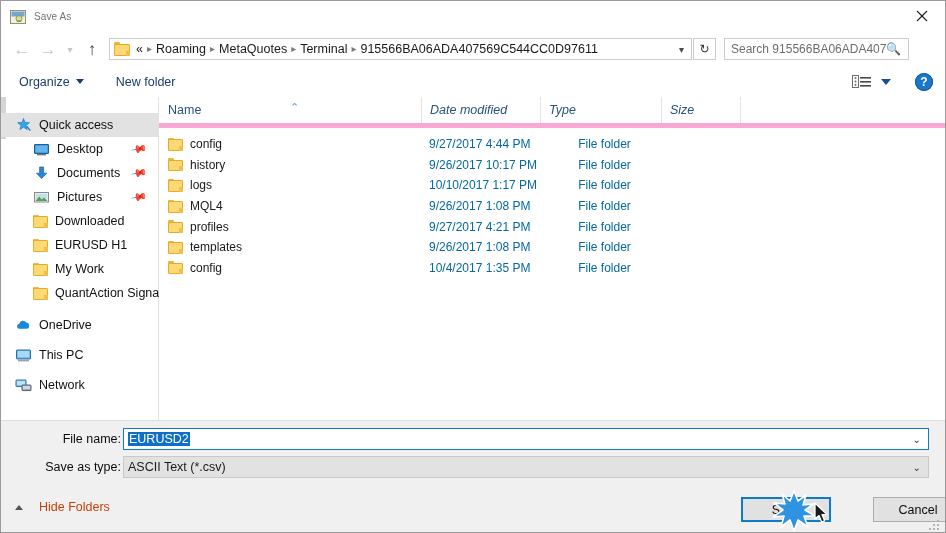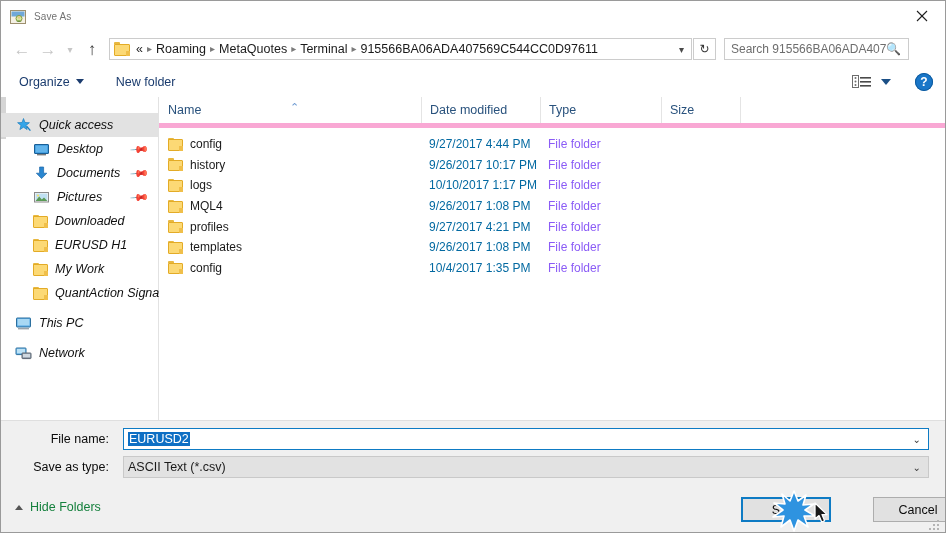--- a/index.html
+++ b/index.html
@@ -162,21 +162,20 @@
   #side-scroll-thumb {
     position: absolute; left: 0; top: 0;
     width: 5px; height: 42px; background: #d5d5d5;
   }
   .side-item {
     height: 24px;
     display: flex; align-items: center;
     font-size: 12.5px; color: #111111;
     padding-left: 10px; box-sizing: border-box;
     position: relative;
-    font-style: italic;
   }
   .side-item.selected { background: #e2e2e2; }
   .side-item.lvl0 { padding-left: 14px; }
   .side-item.lvl1 { padding-left: 32px; }
   .side-icon { width: 17px; height: 16px; margin-right: 7px; flex: none; position: relative; }
   .side-label { white-space: nowrap; }
   .pin {
     position: absolute; right: 12px; top: 6px;
     color: #999999; font-size: 11px;
     transform: rotate(35deg);
@@ -188,40 +187,40 @@
     height: 26px; position: relative;
     border-bottom: 5px solid #f9a8d4;
     display: flex; align-items: center;
   }
   .col {
     font-size: 12.5px; color: #29527d;
     box-sizing: border-box;
     height: 26px; line-height: 26px;
     position: relative;
   }
-  .col + .col { border-left: 1px solid #e4e4e4; }
+  .col + .col { border-left: 1px solid #e4e4e4; font-style: italic; }
   .col-name { width: 262px; padding-left: 9px; }
   .col-date { width: 119px; padding-left: 8px; }
   .col-type { width: 121px; padding-left: 8px; }
   .col-size { width: 80px; padding-left: 8px; border-right: 1px solid #e4e4e4; }
   #sort-caret {
     position: absolute; left: 131px; top: -3px;
     color: #6d9ad2; font-size: 11px;
   }
   .row {
     height: 20.6px;
     display: flex; align-items: center;
     font-size: 12px; color: #1a1a1a;
   }
   .cell-name {
     width: 262px; padding-left: 9px; box-sizing: border-box;
     display: flex; align-items: center; gap: 7px;
   }
   .cell-date { width: 119px; padding-left: 8px; box-sizing: border-box; color: #0369a1; }
-  .cell-type { width: 121px; padding-left: 8px; box-sizing: border-box; color: #8b5cf6; }
+  .cell-type { width: 121px; padding-left: 8px; box-sizing: border-box; color: #0369a1; text-align: center; }
   .cell-size { width: 80px; box-sizing: border-box; }
   .folder-ico { width: 15px; height: 13px; position: relative; flex: none; }
 
   
   .fi-tab {
     position: absolute; left: 0; top: 0;
     width: 6px; height: 2px;
     background: #e8b840; border-radius: 1px 1px 0 0;
   }
   .fi-body {
@@ -247,21 +246,21 @@
   }
   .form-row {
     position: absolute; left: 0;
     height: 22px; display: flex; align-items: center;
   }
   #row-filename { top: 7px; }
   #row-filetype { top: 35px; }
   .form-label {
     width: 122px; text-align: right;
     font-size: 12.5px; color: #0b0b0b;
-    padding-right: 14px; box-sizing: border-box;
+    padding-right: 2px; box-sizing: border-box;
   }
   .form-field {
     width: 806px; height: 22px;
     box-sizing: border-box;
     display: flex; align-items: center;
     font-size: 12.5px;
   }
   #field-filename {
     background: #ffffff;
     border: 1px solid #0e7bc4;
@@ -283,22 +282,22 @@
   }
 
   
   #footer {
     position: absolute; top: 490px; left: 0;
     width: 944px; height: 42px;
     background: #f0f0f0;
   }
   #hide-folders {
     position: absolute; left: 14px; top: 9px;
-    display: flex; align-items: center; gap: 7px;
-    font-size: 12.5px; color: #15803d;
+    display: flex; align-items: center; gap: 16px;
+    font-size: 12.5px; color: #c2410c;
   }
   .caret-up {
     width: 0; height: 0;
     border-left: 4px solid transparent;
     border-right: 4px solid transparent;
     border-bottom: 5px solid #555555;
   }
   .dlg-btn {
     position: absolute; top: 6px;
     width: 90px; height: 25px;
@@ -504,20 +503,28 @@
 
       <div class="side-item lvl1">
         <span class="side-icon folder-ico" style="height:13px">
           <span class="fi-tab"></span>
             <span class="fi-body"></span>
             <span class="fi-fold"></span>
         </span>
         <span class="side-label">QuantAction Signal</span>
       </div>
 
+      <div class="side-item lvl0" style="margin-top:8px">
+        <span class="side-icon">
+          <svg width="17" height="16" viewBox="0 0 17 16">
+            <path d="M4 11.8 a2.6 2.6 0 0 1 0.3-5.1 a3.7 3.7 0 0 1 6.8-1.2 a2.9 2.9 0 0 1 2.9 3 a2.6 2.6 0 0 1 -2.2 3.3 z" fill="#1a88d8"></path>
+          </svg>
+        </span>
+        <span class="side-label">OneDrive</span>
+      </div>
 
       <div class="side-item lvl0" style="margin-top:6px">
         <span class="side-icon">
           <svg width="17" height="16" viewBox="0 0 17 16">
             <rect x="1.5" y="3" width="14" height="9" rx="0.6" fill="#5fb0e8" stroke="#2c6f9e"></rect>
             <rect x="2.6" y="4" width="11.8" height="6.4" fill="#a8d8f4"></rect>
             <rect x="3" y="13" width="11" height="1.4" fill="#9aa3ab"></rect>
           </svg>
         </span>
         <span class="side-label">This PC</span>

